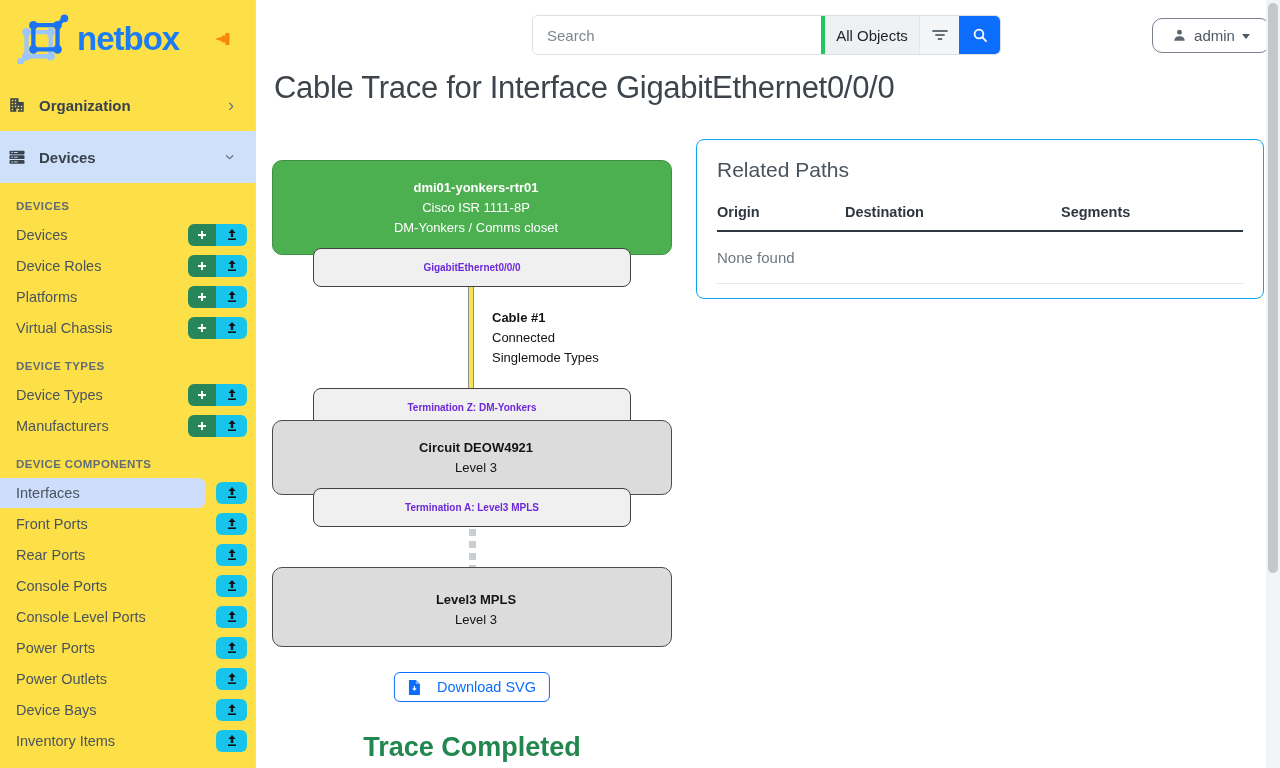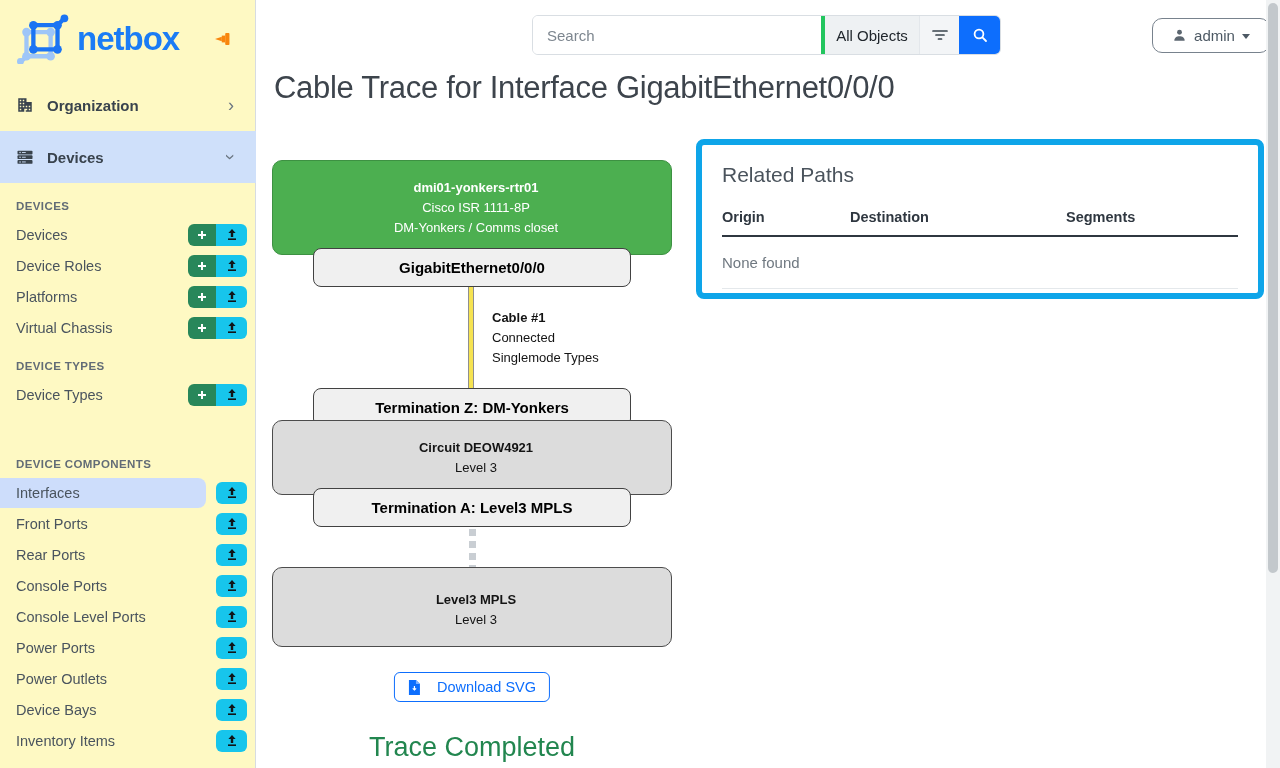--- a/index.html
+++ b/index.html
@@ -3,28 +3,28 @@
 <meta charset="utf-8">
 <style>
   * { box-sizing: border-box; }
   html,body { margin:0; padding:0; }
   body {
     width:1280px; height:768px; overflow:hidden; background:#fff;
     font-family:"Liberation Sans", sans-serif; position:relative;
   }
   
   .sidebar { position:absolute; left:0; top:0; width:256px; height:768px;
-    background:#fef9c3; border-right:1px solid #d7dce1; }
+    background:#fde047; border-right:1px solid #d7dce1; }
   .logo-row { position:absolute; left:14px; top:10px; width:230px; height:58px;
     display:flex; align-items:center; }
   .wordmark { font-size:33px; font-weight:bold; color:#1b7cf5; letter-spacing:-1px; margin-left:7px; }
   .pin-btn { position:absolute; left:210px; top:28px; width:26px; height:22px; background:none; border:none;
     display:flex; align-items:center; justify-content:center; cursor:pointer; padding:0; }
   .menu-row { position:absolute; left:0; width:256px; height:52px; display:flex;
-    align-items:center; padding:0 16px; cursor:pointer; }
+    align-items:center; padding:0 8px; cursor:pointer; }
   .menu-row.active { background:#cfe0fa; }
   .mlabel { margin-left:13px; font-size:15px; font-weight:bold; color:#39434d; }
   .chev { position:absolute; right:22px; color:#6b7682; font-size:18px; line-height:1; }
   .chev.down { transform:rotate(90deg); }
   .sec-header { position:absolute; left:16px; font-size:11.5px; font-weight:bold;
     color:#626c76; letter-spacing:.4px; }
   .srow { position:absolute; left:0; width:256px; height:30px; display:flex; align-items:center; cursor:pointer; }
   .srow .hl { position:absolute; left:0; top:0; width:206px; height:30px;
     background:#cdddfb; border-radius:0 8px 8px 0; }
   .slabel { position:relative; margin-left:16px; font-size:14.5px; color:#4a545e; }
@@ -57,42 +57,42 @@
     color:#3d444c; letter-spacing:-.3px; }
   
   .trace { position:absolute; left:15px; top:160px; width:400px; height:610px; }
   .node { position:absolute; border-radius:10px; text-align:center;padding-left:8px; }
   .node-device { left:0; top:0; width:400px; height:95px; background:#4caf50;
     border:1px solid #3d9142; color:#fff; padding-top:17px; }
   .node-device .nline { font-size:13px; line-height:20px; }
   .node-device .nname { font-weight:bold; }
   .portbox { position:absolute; left:41px; width:318px; height:39px; background:#f0f0f0;
     border:1px solid #424242; border-radius:8px; display:flex; align-items:center;
-    justify-content:center; font-weight:bold; font-size:15px; color:#000000; }
+    justify-content:center; font-weight:bold; font-size:10px; color:#6d28d9; }
   .cable-line { position:absolute; left:196px; top:127px; width:6px; height:101px;
     background:#f6e351; border-left:1px solid #8f8f8f; border-right:1px solid #8f8f8f; }
   .cable-info { position:absolute; left:220px; top:148px; font-size:13px; color:#141414; line-height:20px; text-align:left; }
   .cable-info .clabel { font-weight:bold; }
   .node-circuit { left:0; top:260px; width:400px; height:75px; background:#dcdcdc;
     border:1px solid #4c4c4c; color:#141414; padding-top:17px; }
   .node-circuit .nline, .node-pn .nline { font-size:13px; line-height:20px; }
   .nbold { font-weight:bold; }
   .dots { position:absolute; left:197px; top:369px; width:7px; display:flex; flex-direction:column; gap:5px; }
   .dot { width:7px; height:7px; background:#c9ced3; }
   .node-pn { left:0; top:407px; width:400px; height:80px; background:#dcdcdc;
     border:1px solid #4c4c4c; color:#141414; padding-top:22px; }
   .download-btn { position:absolute; left:50%; top:512px; transform:translateX(-50%);
     display:flex; gap:16px; align-items:center; border:1px solid #0d6efd; background:#fff;
     color:#0d6efd; font-size:14.5px; border-radius:6px; padding:6px 13px; cursor:pointer;
     white-space:nowrap; font-family:"Liberation Sans", sans-serif; }
   .trace-status { position:absolute; left:0; top:572px; width:400px; text-align:center;
-    font-size:27px; color:#22864f; }
+    font-size:27px; color:#22864f;font-weight:bold; }
   
   .card { position:absolute; left:439px; top:139px; width:568px; height:160px; background:#fff;
-    border:6px solid #0ea5e9; border-radius:8px; }
+    border:1px solid #0ea5e9; border-radius:8px; }
   .card-title { position:absolute; left:20px; top:18px; font-size:21px; color:#4a535c; font-weight:400; }
   .tbl { position:absolute; left:20px; right:20px; top:64px; }
   .thead { display:flex; font-weight:bold; font-size:14.5px; color:#2f3740;
     padding-bottom:10px; border-bottom:2px solid #2f3740; }
   .c1 { width:128px; } .c2 { width:216px; } .c3 { flex:1; }
   .trow { padding:17px 0; font-size:15px; color:#6f7880; border-bottom:1px solid #e4e8eb; }
   
   .scrollbar { position:absolute; left:1266px; top:0; width:14px; height:768px; background:#f1f3f4; }
   .thumb { position:absolute; left:2px; top:3px; width:10px; height:570px; background:#c3c8cc; border-radius:5px; }
 </style>
@@ -236,20 +236,36 @@
           </svg>
         </button>
       <button class="bimp">
           <svg width="12" height="12" viewBox="0 0 12 12" fill="#101418">
             <path d="M6 0l3.6 4H7.2v4H4.8V4H2.4z"></path>
             <rect x="2" y="9.4" width="8" height="1.6"></rect>
           </svg>
         </button>
     </span>
   </div>
+  <div class="srow" style="top:411px">
+    <span class="slabel">Manufacturers</span>
+    <span class="btns">
+      <button class="badd">
+          <svg width="12" height="12" viewBox="0 0 12 12">
+            <path d="M5 2h2v3h3v2H7v3H5V7H2V5h3z" fill="#fff"></path>
+          </svg>
+        </button>
+      <button class="bimp">
+          <svg width="12" height="12" viewBox="0 0 12 12" fill="#101418">
+            <path d="M6 0l3.6 4H7.2v4H4.8V4H2.4z"></path>
+            <rect x="2" y="9.4" width="8" height="1.6"></rect>
+          </svg>
+        </button>
+    </span>
+  </div>
 
   <div class="sec-header" style="top:458px">DEVICE COMPONENTS</div>
 
   <div class="srow" style="top:478px">
     <span class="hl"></span>
     <span class="slabel">Interfaces</span>
     <span class="btns">
       <button class="bimp solo">
           <svg width="12" height="12" viewBox="0 0 12 12" fill="#101418">
             <path d="M6 0l3.6 4H7.2v4H4.8V4H2.4z"></path>

